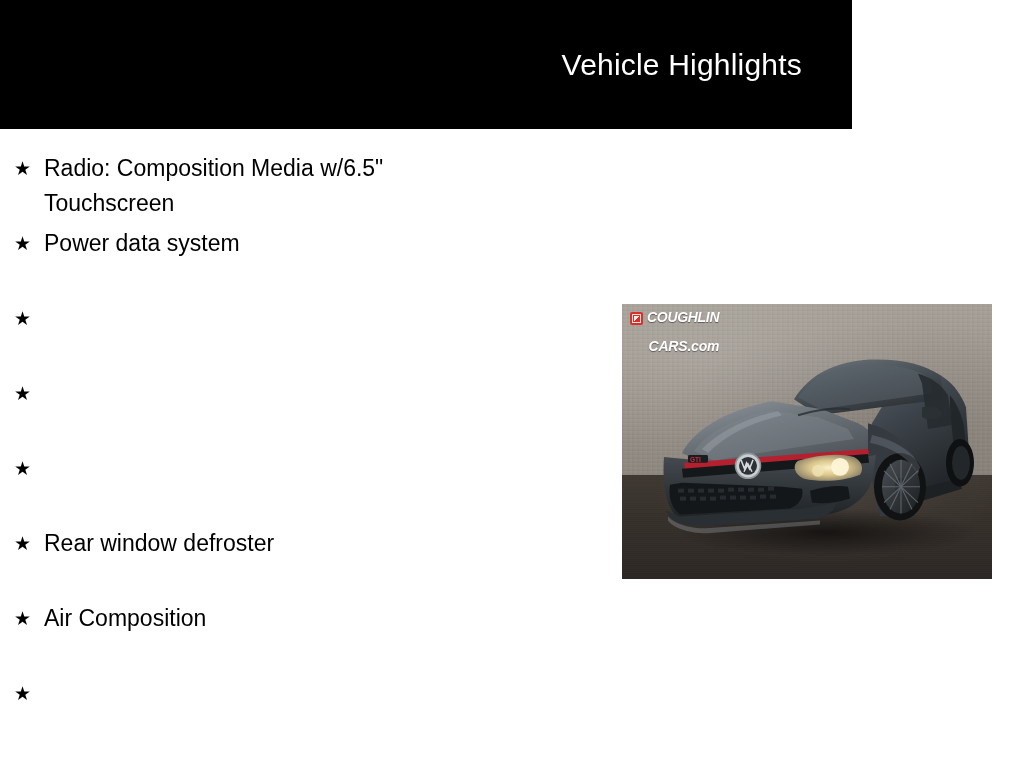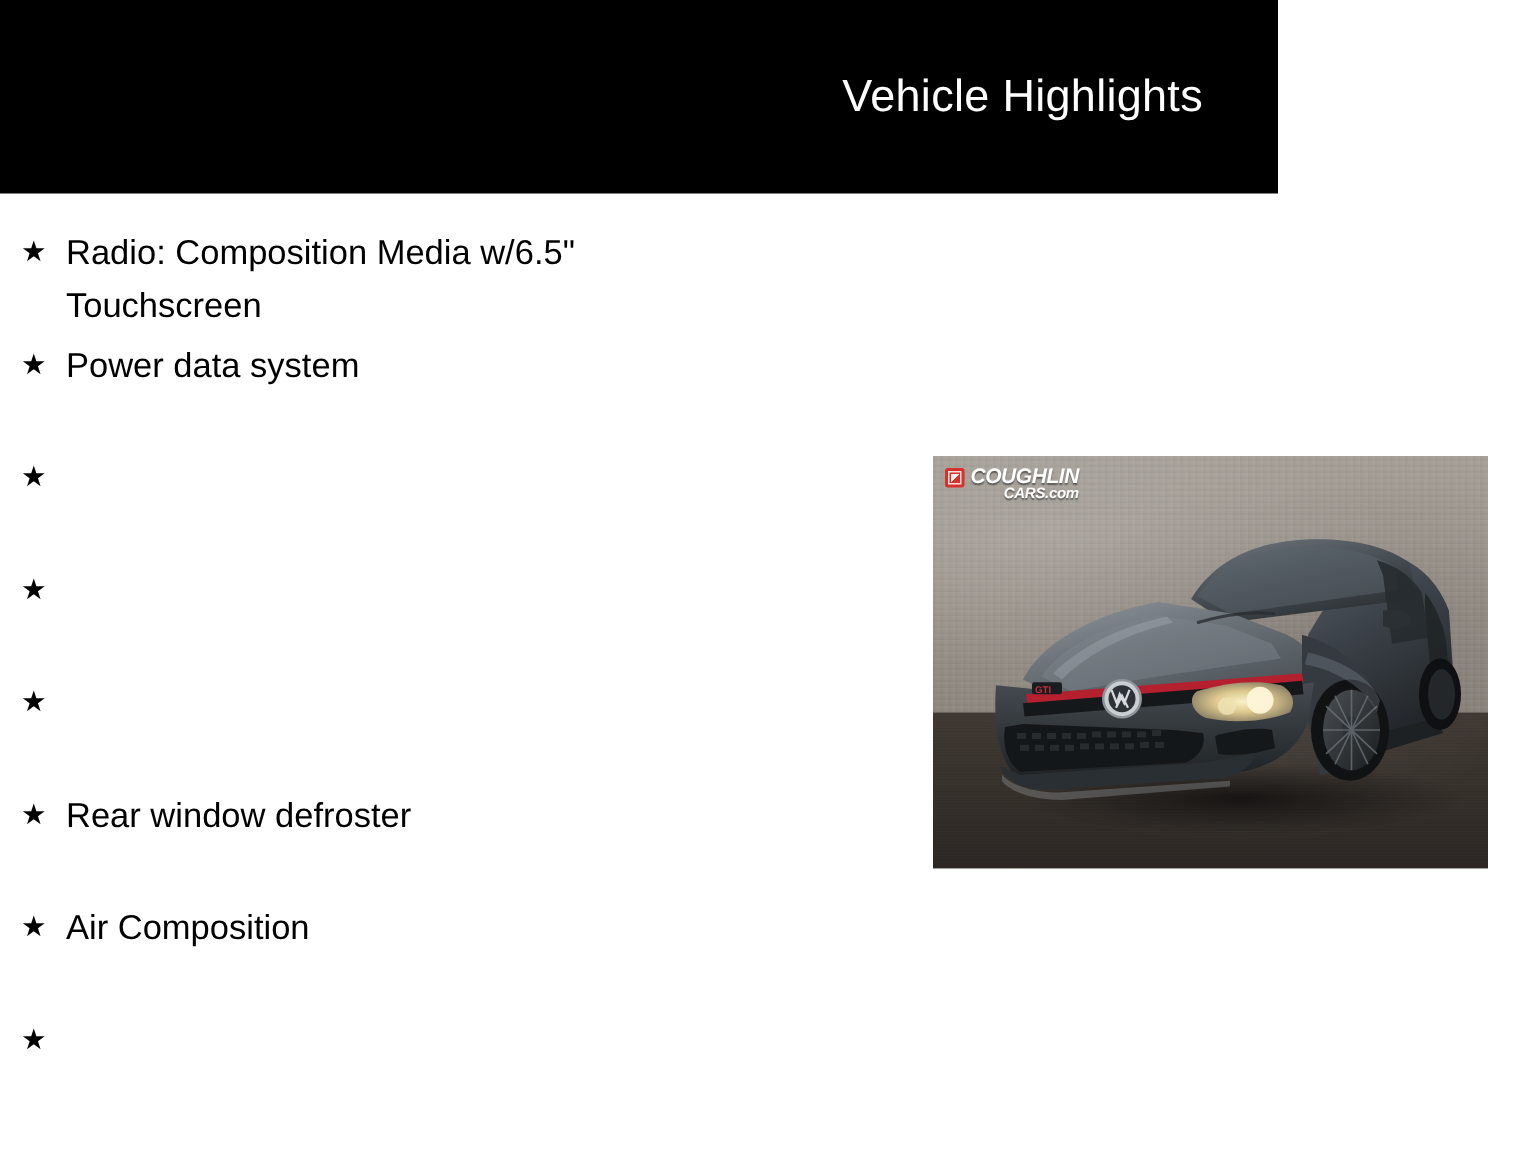--- a/index.html
+++ b/index.html
@@ -152,28 +152,28 @@
     color: #ffffff;
     font-size: 14px;
     font-weight: bold;
     font-style: italic;
     letter-spacing: -0.3px;
     text-shadow: 0 1px 1px rgba(0,0,0,0.45);
     display: block;
   }
   .wm-line2 {
     color: #ffffff;
-    font-size: 10px;
+    font-size: 14px;
     font-weight: bold;
     font-style: italic;
     letter-spacing: -0.2px;
     text-shadow: 0 1px 1px rgba(0,0,0,0.45);
     display: block;
     text-align: right;
-    margin-top: 1px;
+    margin-top: 15px;
   }
 
   .car-svg {
     position: absolute;
     left: 0; top: 0;
     width: 100%;
     height: 100%;
     z-index: 4;
   }
 </style>

